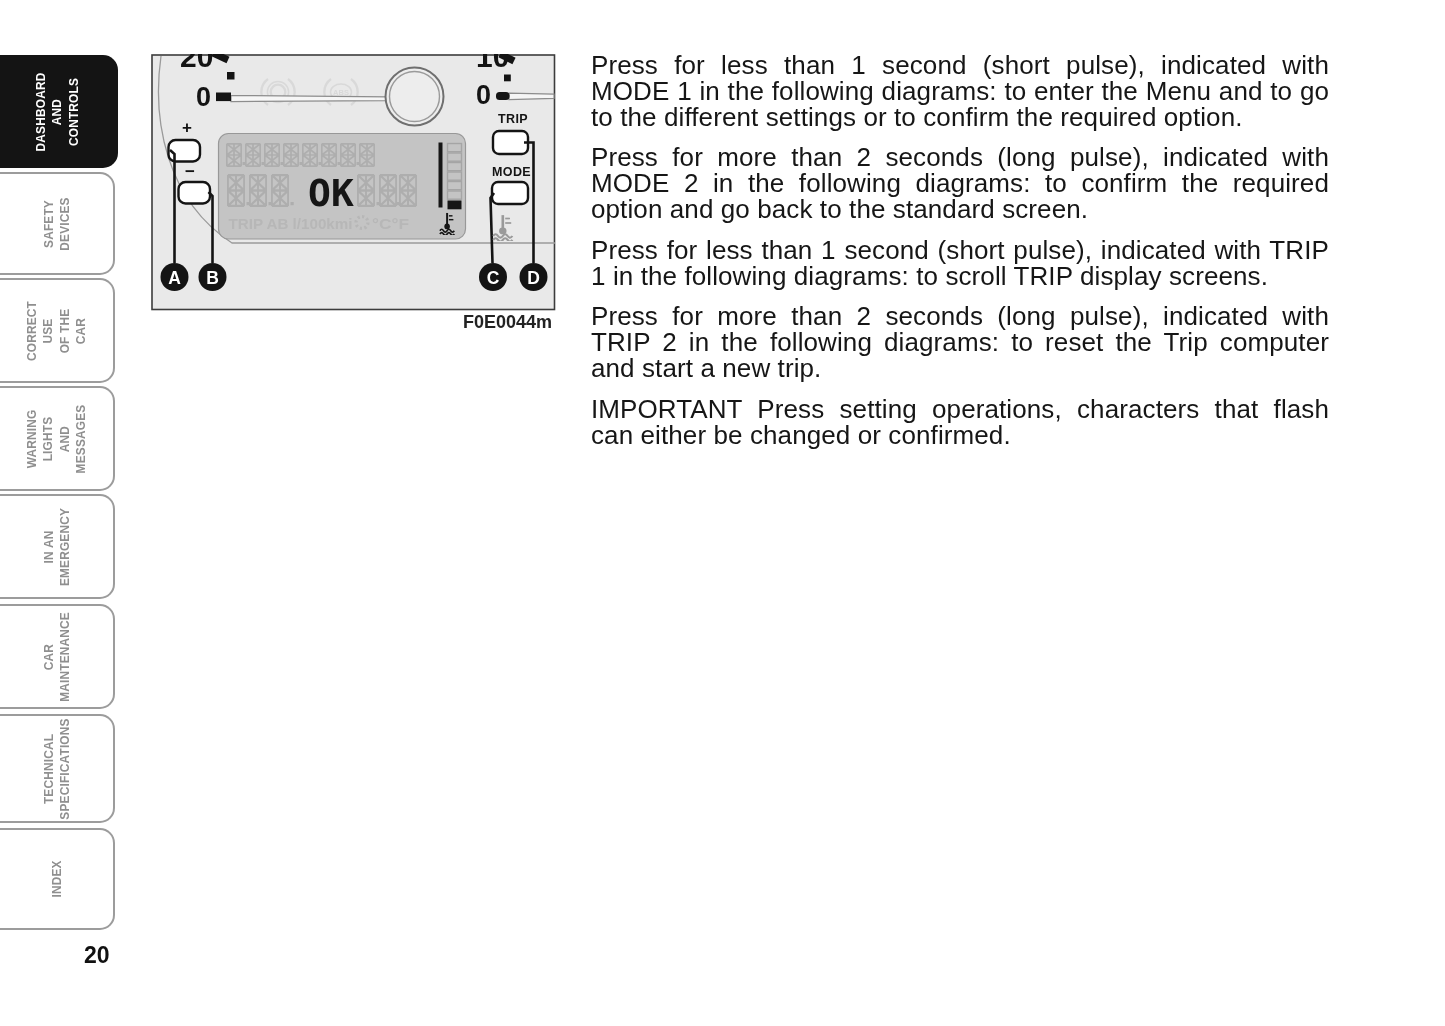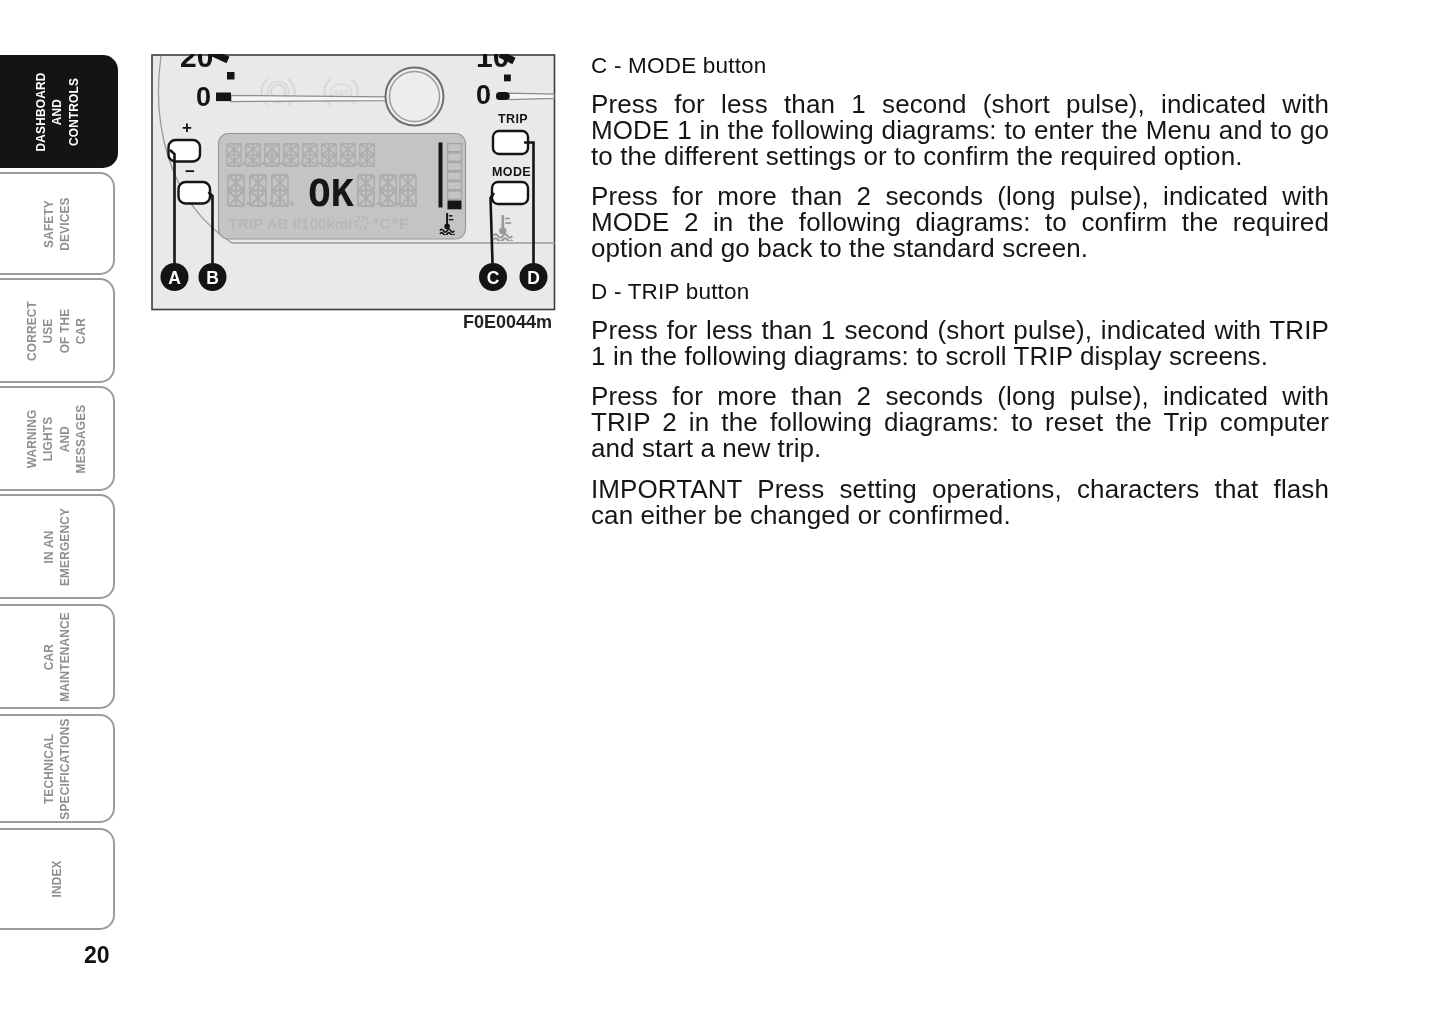--- a/index.html
+++ b/index.html
@@ -198,22 +198,20 @@
         <text x="174.5" y="283.5">A</text>
         <text x="212.5" y="283.5">B</text>
         <text x="493" y="283.5">C</text>
         <text x="533.5" y="283.5">D</text>
       </g>
     </svg>
   </figure>
   <div class="figcap">F0E0044m</div>
 
   <main class="content">
-    <h2>C - MODE button</h2>
     <p>Press for less than 1 second (short pulse), indicated with MODE 1 in the following diagrams: to enter the Menu and to go to the different settings or to confirm the required option.</p>
     <p>Press for more than 2 seconds (long pulse), indicated with MODE 2 in the following diagrams: to confirm the required option and go back to the standard screen.</p>
-    <h2 class="second">D - TRIP button</h2>
     <p>Press for less than 1 second (short pulse), indicated with TRIP 1 in the following diagrams: to scroll TRIP display screens.</p>
     <p>Press for more than 2 seconds (long pulse), indicated with TRIP 2 in the following diagrams: to reset the Trip computer and start a new trip.</p>
     <p>IMPORTANT Press setting operations, characters that flash can either be changed or confirmed.</p>
   </main>
 
 </div>
 
 </body></html>

